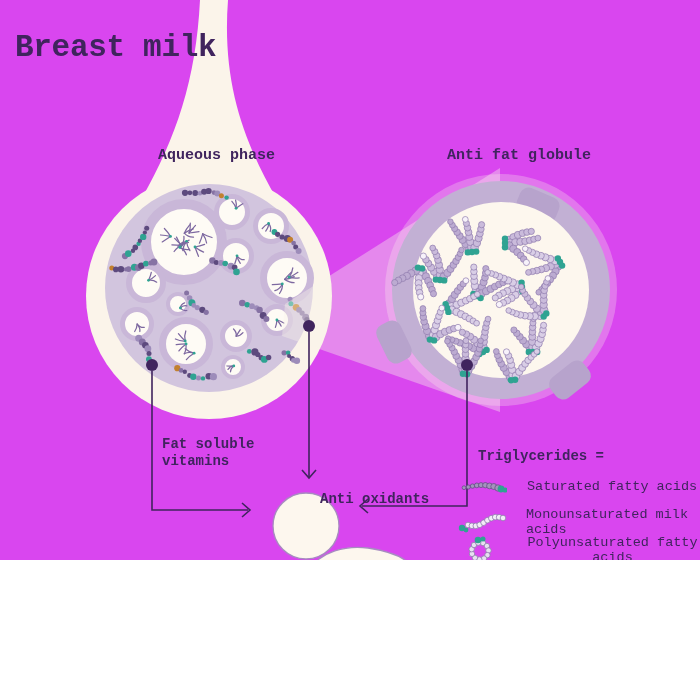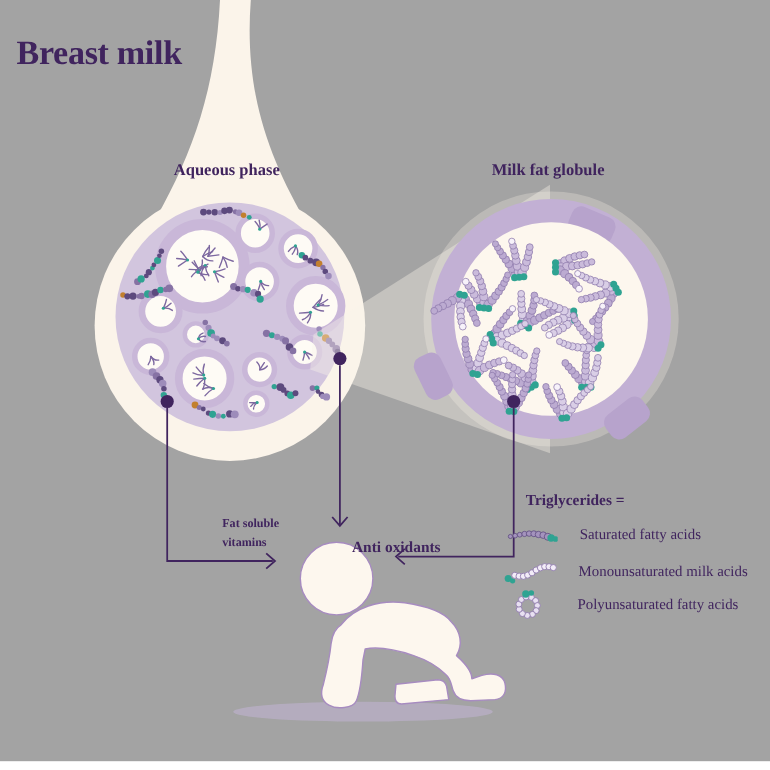--- a/index.html
+++ b/index.html
@@ -1,26 +1,26 @@
 <!DOCTYPE html>
 <html><head>
 <meta charset="utf-8">
 <style>
   html,body{margin:0;padding:0;}
   .stage{
-    position:relative;width:700px;height:692px;overflow:hidden;
-    background:#a3a3a3;
-    font-family:Liberation Serif, serif;
+    position:relative;width:700px;height:560px;overflow:hidden;
+    background:#d946ef;
+    font-family:Liberation Mono, monospace;
   }
   .stage svg{position:absolute;left:0;top:0;}
   .lbl{position:absolute;color:#40245e;font-weight:bold;}
   .title{left:15px;top:30px;font-size:31px;letter-spacing:-0.3px;}
   .aqueous{left:158px;top:147px;font-size:15px;}
   .globule{left:447px;top:147px;font-size:15px;}
-  .fatsol{left:162px;top:468px;font-size:11px;line-height:17px;white-space:pre-line;margin-left:40px;}
+  .fatsol{left:162px;top:436px;font-size:14px;line-height:17px;white-space:pre-line;}
   .antiox{left:320px;top:451px;font-size:14px;margin-top:40px;}
   .trigly{left:478px;top:448px;font-size:14px;}
   .footer{left:0;top:651px;width:700px;text-align:center;font-size:26px;letter-spacing:-0.3px;}
   .legend-row{position:absolute;display:flex;align-items:center;color:#40245e;}
   .legend-row .txt{font-size:13.5px;margin-left:20px;}
   .legend-row svg{position:static;flex:0 0 auto;}
   .lr1{left:461px;top:474px;}
   .lr2{left:458px;top:507px;}
   .lr3{left:463px;top:535px;text-align:center;}
 </style>
@@ -585,21 +585,21 @@
       <g>
         <ellipse cx="330" cy="647" rx="118" ry="9" fill="#c3b4d6" opacity="0.55"></ellipse>
         <circle cx="306" cy="526" r="33" fill="#fdf7ee" stroke="#a78cc0" stroke-width="1.3"></circle>
         <path d="M310,568 C322,552 345,545 368,548 C388,551 403,556 410,565 C419,574 421,586 415,596 C424,604 429,612 429,617 L438,614 C448,611 457,613 459,621 C461,629 458,635 450,636 L428,637 C420,637 414,634 412,628 C410,622 410,617 405,613 C398,606 388,600 376,596 C358,590 342,588 332,590 L330,600 C329,615 327,630 324,637 C321,644 306,645 299,641 C292,637 291,630 294,622 C297,610 300,595 301,585 C302,577 305,571 310,568 Z" fill="#fdf7ee" stroke="#a78cc0" stroke-width="1.3" stroke-linejoin="round"></path>
         <path d="M360,622 L398,618 C402,618 405,620 406,624 L408,636 L365,640 C361,640 359,637 359,633 Z" fill="#fdf7ee" stroke="#a78cc0" stroke-width="1.3" stroke-linejoin="round"></path>
       </g>
     </svg>
 
   <div class="lbl title">Breast milk</div>
   <div class="lbl aqueous">Aqueous phase</div>
-  <div class="lbl globule">Milk fat globule</div>
+  <div class="lbl globule">Anti fat globule</div>
   <div class="lbl fatsol">Fat soluble
 vitamins</div>
   <div class="lbl antiox">Anti oxidants</div>
   <div class="lbl trigly">Triglycerides =</div>
 
   <div class="legend-row lr1">
     <svg id="ic-sat" width="46" height="24" viewBox="0 0 46 24">
         <circle cx="3.0" cy="13.7" r="1.9" fill="#a493bd" stroke="#5d4a7e" stroke-width="0.7"></circle>
         <circle cx="7.3" cy="13.0" r="2.1" fill="#a493bd" stroke="#5d4a7e" stroke-width="0.7"></circle>
         <circle cx="11.5" cy="12.1" r="2.2" fill="#a493bd" stroke="#5d4a7e" stroke-width="0.7"></circle>

